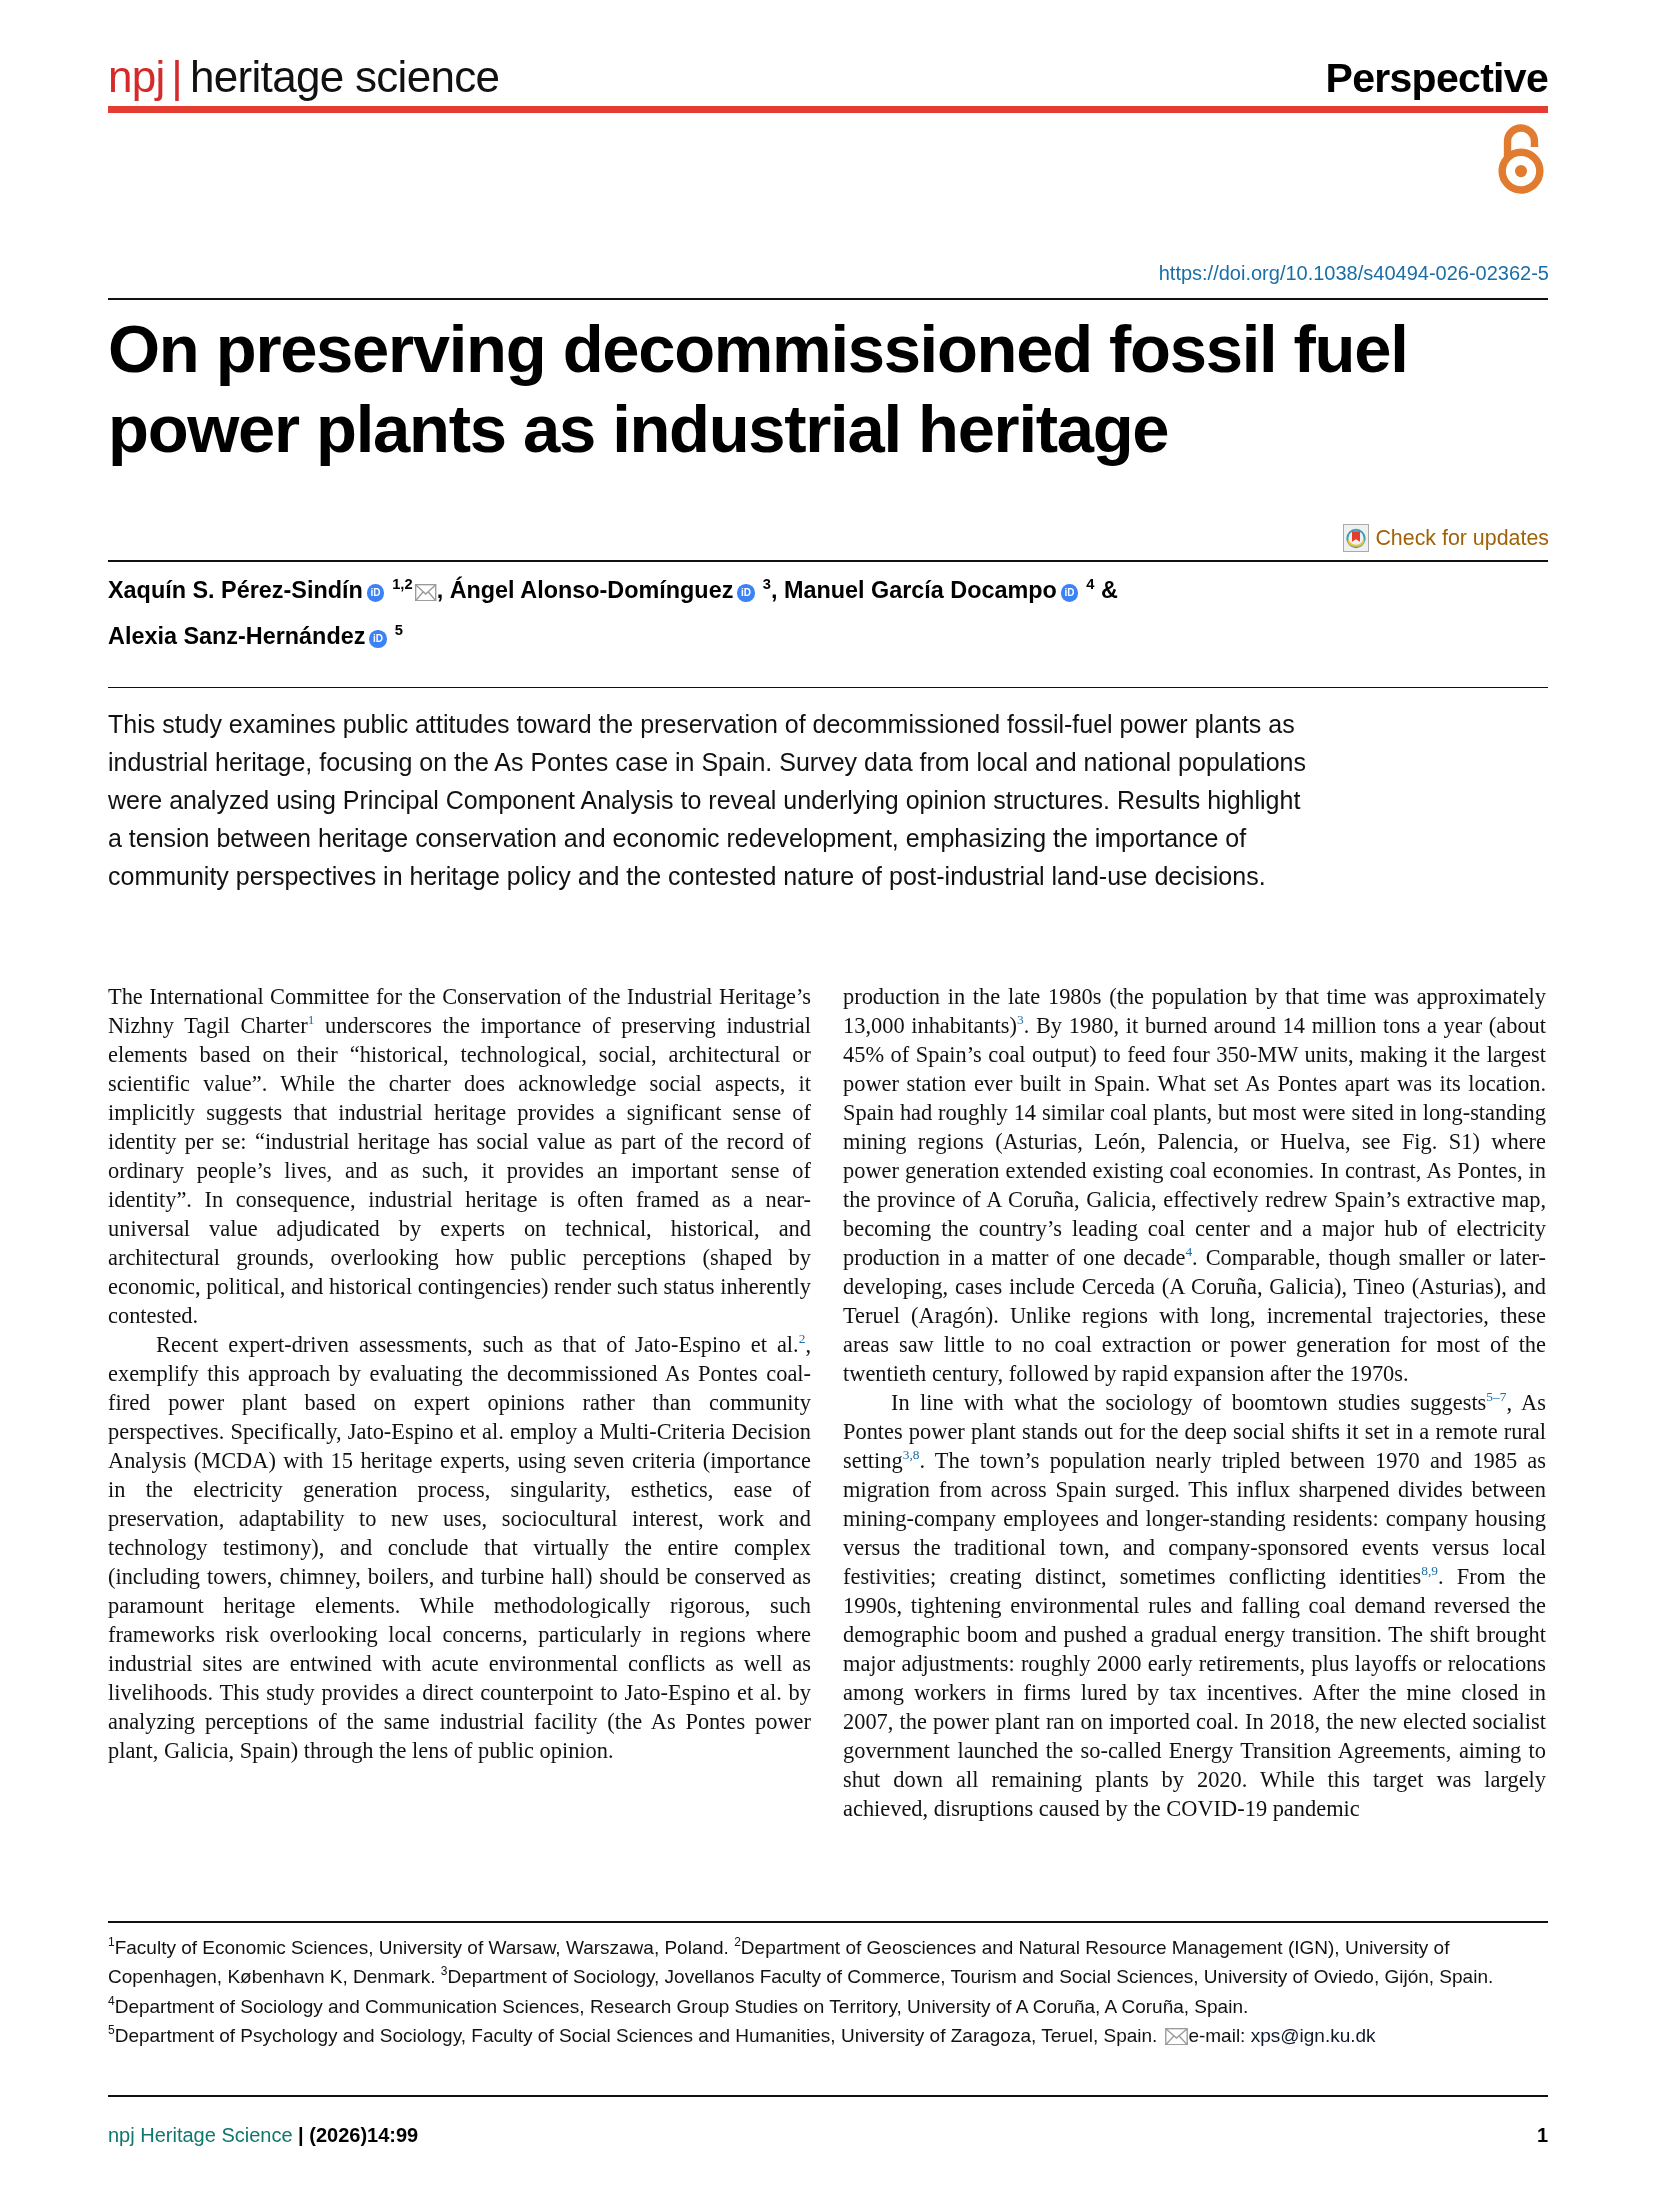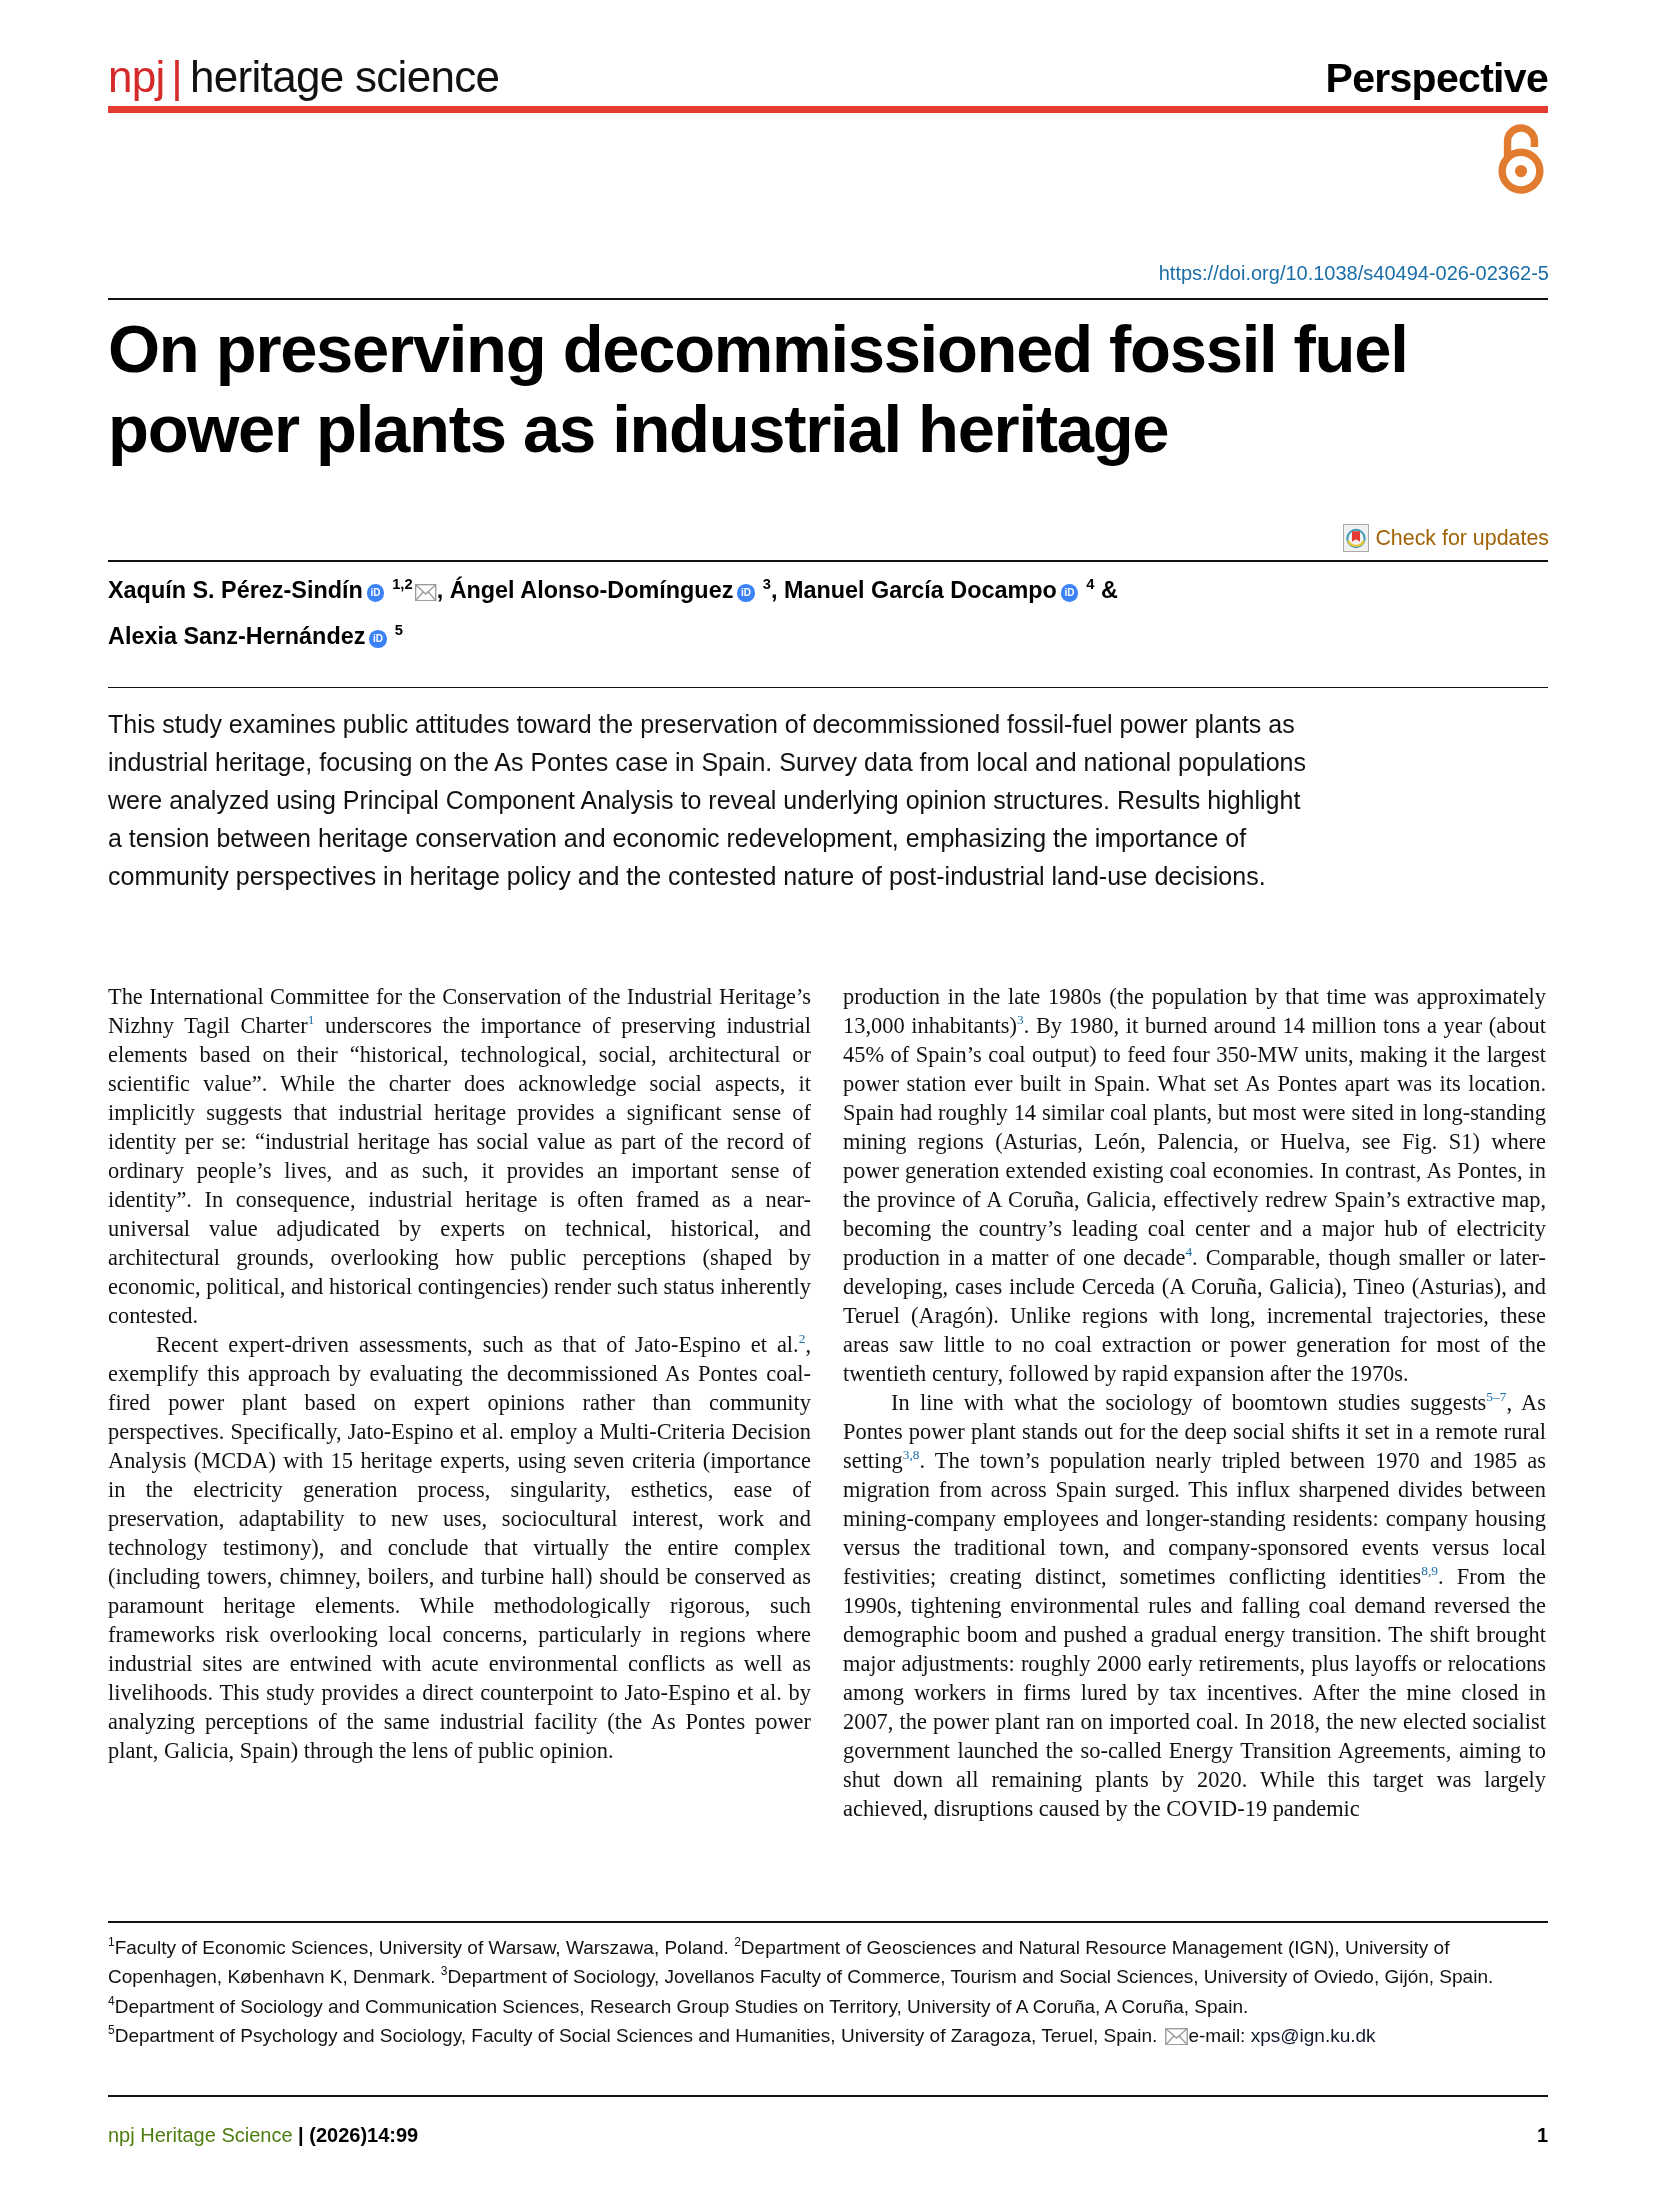--- a/index.html
+++ b/index.html
@@ -38,21 +38,21 @@
   .col.right { left: 735px; }
   .col p { margin: 0; }
   .col p.indent { text-indent: 48px; }
   .ref { color: #1a6ea8; font-size: 13.4px; vertical-align: 9.4px; line-height: 0; }
 
   .affiliations { position: absolute; left: 108px; top: 1933px; width: 1446px; font-size: 19px; line-height: 29.4px; color: #111; }
   .affiliations sup { font-size: 12px; vertical-align: 8px; line-height: 0; }
   .email { color: #0f172a; text-decoration: none; }
 
   .footer { position: absolute; left: 108px; top: 2122px; width: 1440px; font-size: 20px; line-height: 27px; }
-  .footer .jn { color: #4d7c0f; margin-top: 40px; }
+  .footer .jn { color: #0f766e; margin-top: 40px; }
   .footer .pg { position: absolute; right: 0; top: 0; font-weight: 700; }
   .footer .vol { font-weight: 700; }
 </style>
 </head>
 <body>
 
 <div class="masthead">
   <div class="journal-logo">
     <span class="npj">npj</span><span class="bar">|</span><span class="name">heritage science</span>
   </div>

